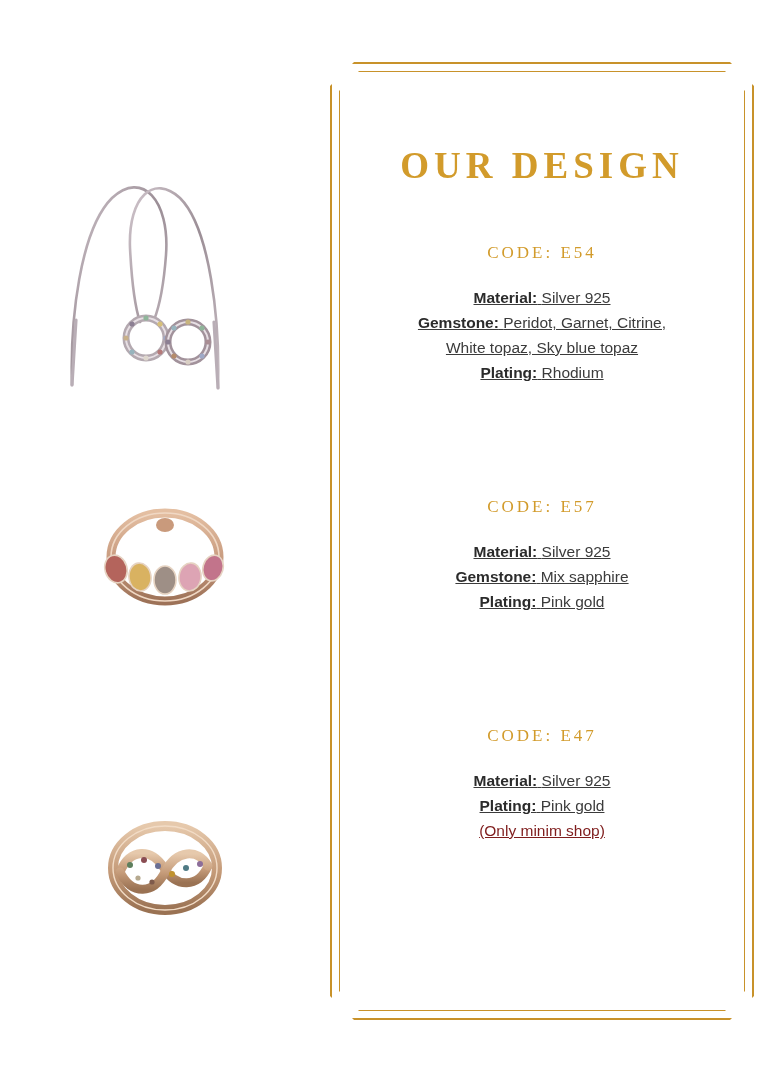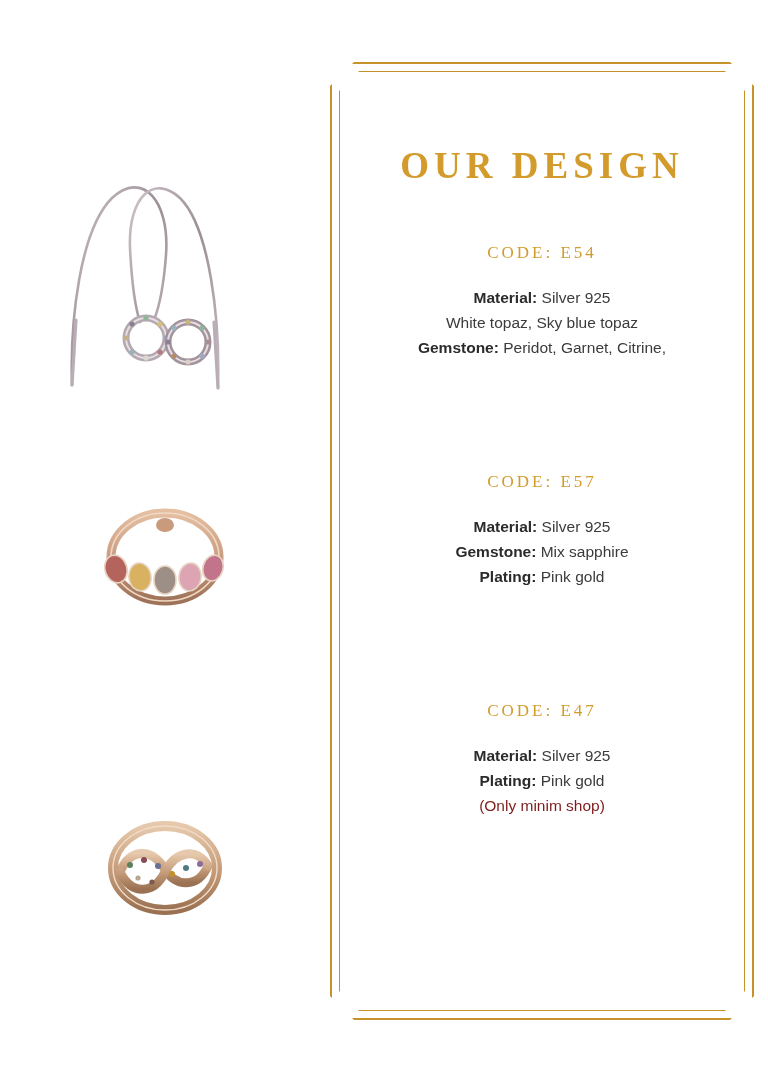--- a/index.html
+++ b/index.html
@@ -89,20 +89,21 @@
     font-size: 17px;
     letter-spacing: 3px;
     color: #d29b2b;
     margin-bottom: 22px;
   }
   .spec-line {
     font-family: "Liberation Sans", sans-serif;
     font-size: 15.5px;
     line-height: 25px;
     color: #3b3b3b;
+    text-decoration: underline;
   }
   .spec-label {
     font-weight: bold;
     color: #2b2b2b;
   }
   .spec-note { color: #7f1d1d; }
 
   
   .jewel-svg { display: block; }
 </style>
@@ -214,26 +215,30 @@
   <div class="card-inner">
     <div class="card-title">OUR DESIGN</div>
 
     <div class="entry" id="entry-0">
       <div class="entry-code">CODE: E54</div>
       <div class="spec-line">
         <span class="spec-label">Material:</span>
         <span class="spec-value">Silver 925</span>
       </div>
       <div class="spec-line">
-        <span class="spec-value">White topaz, Sky blue topaz</span>
-      </div>
-      <div class="spec-line">
         <span class="spec-label">Gemstone:</span>
         <span class="spec-value">Peridot, Garnet, Citrine,</span>
       </div>
+      <div class="spec-line">
+        <span class="spec-value">White topaz, Sky blue topaz</span>
+      </div>
+      <div class="spec-line">
+        <span class="spec-label">Plating:</span>
+        <span class="spec-value">Rhodium</span>
+      </div>
     </div>
 
     <div class="entry" id="entry-1">
       <div class="entry-code">CODE: E57</div>
       <div class="spec-line">
         <span class="spec-label">Material:</span>
         <span class="spec-value">Silver 925</span>
       </div>
       <div class="spec-line">
         <span class="spec-label">Gemstone:</span>

